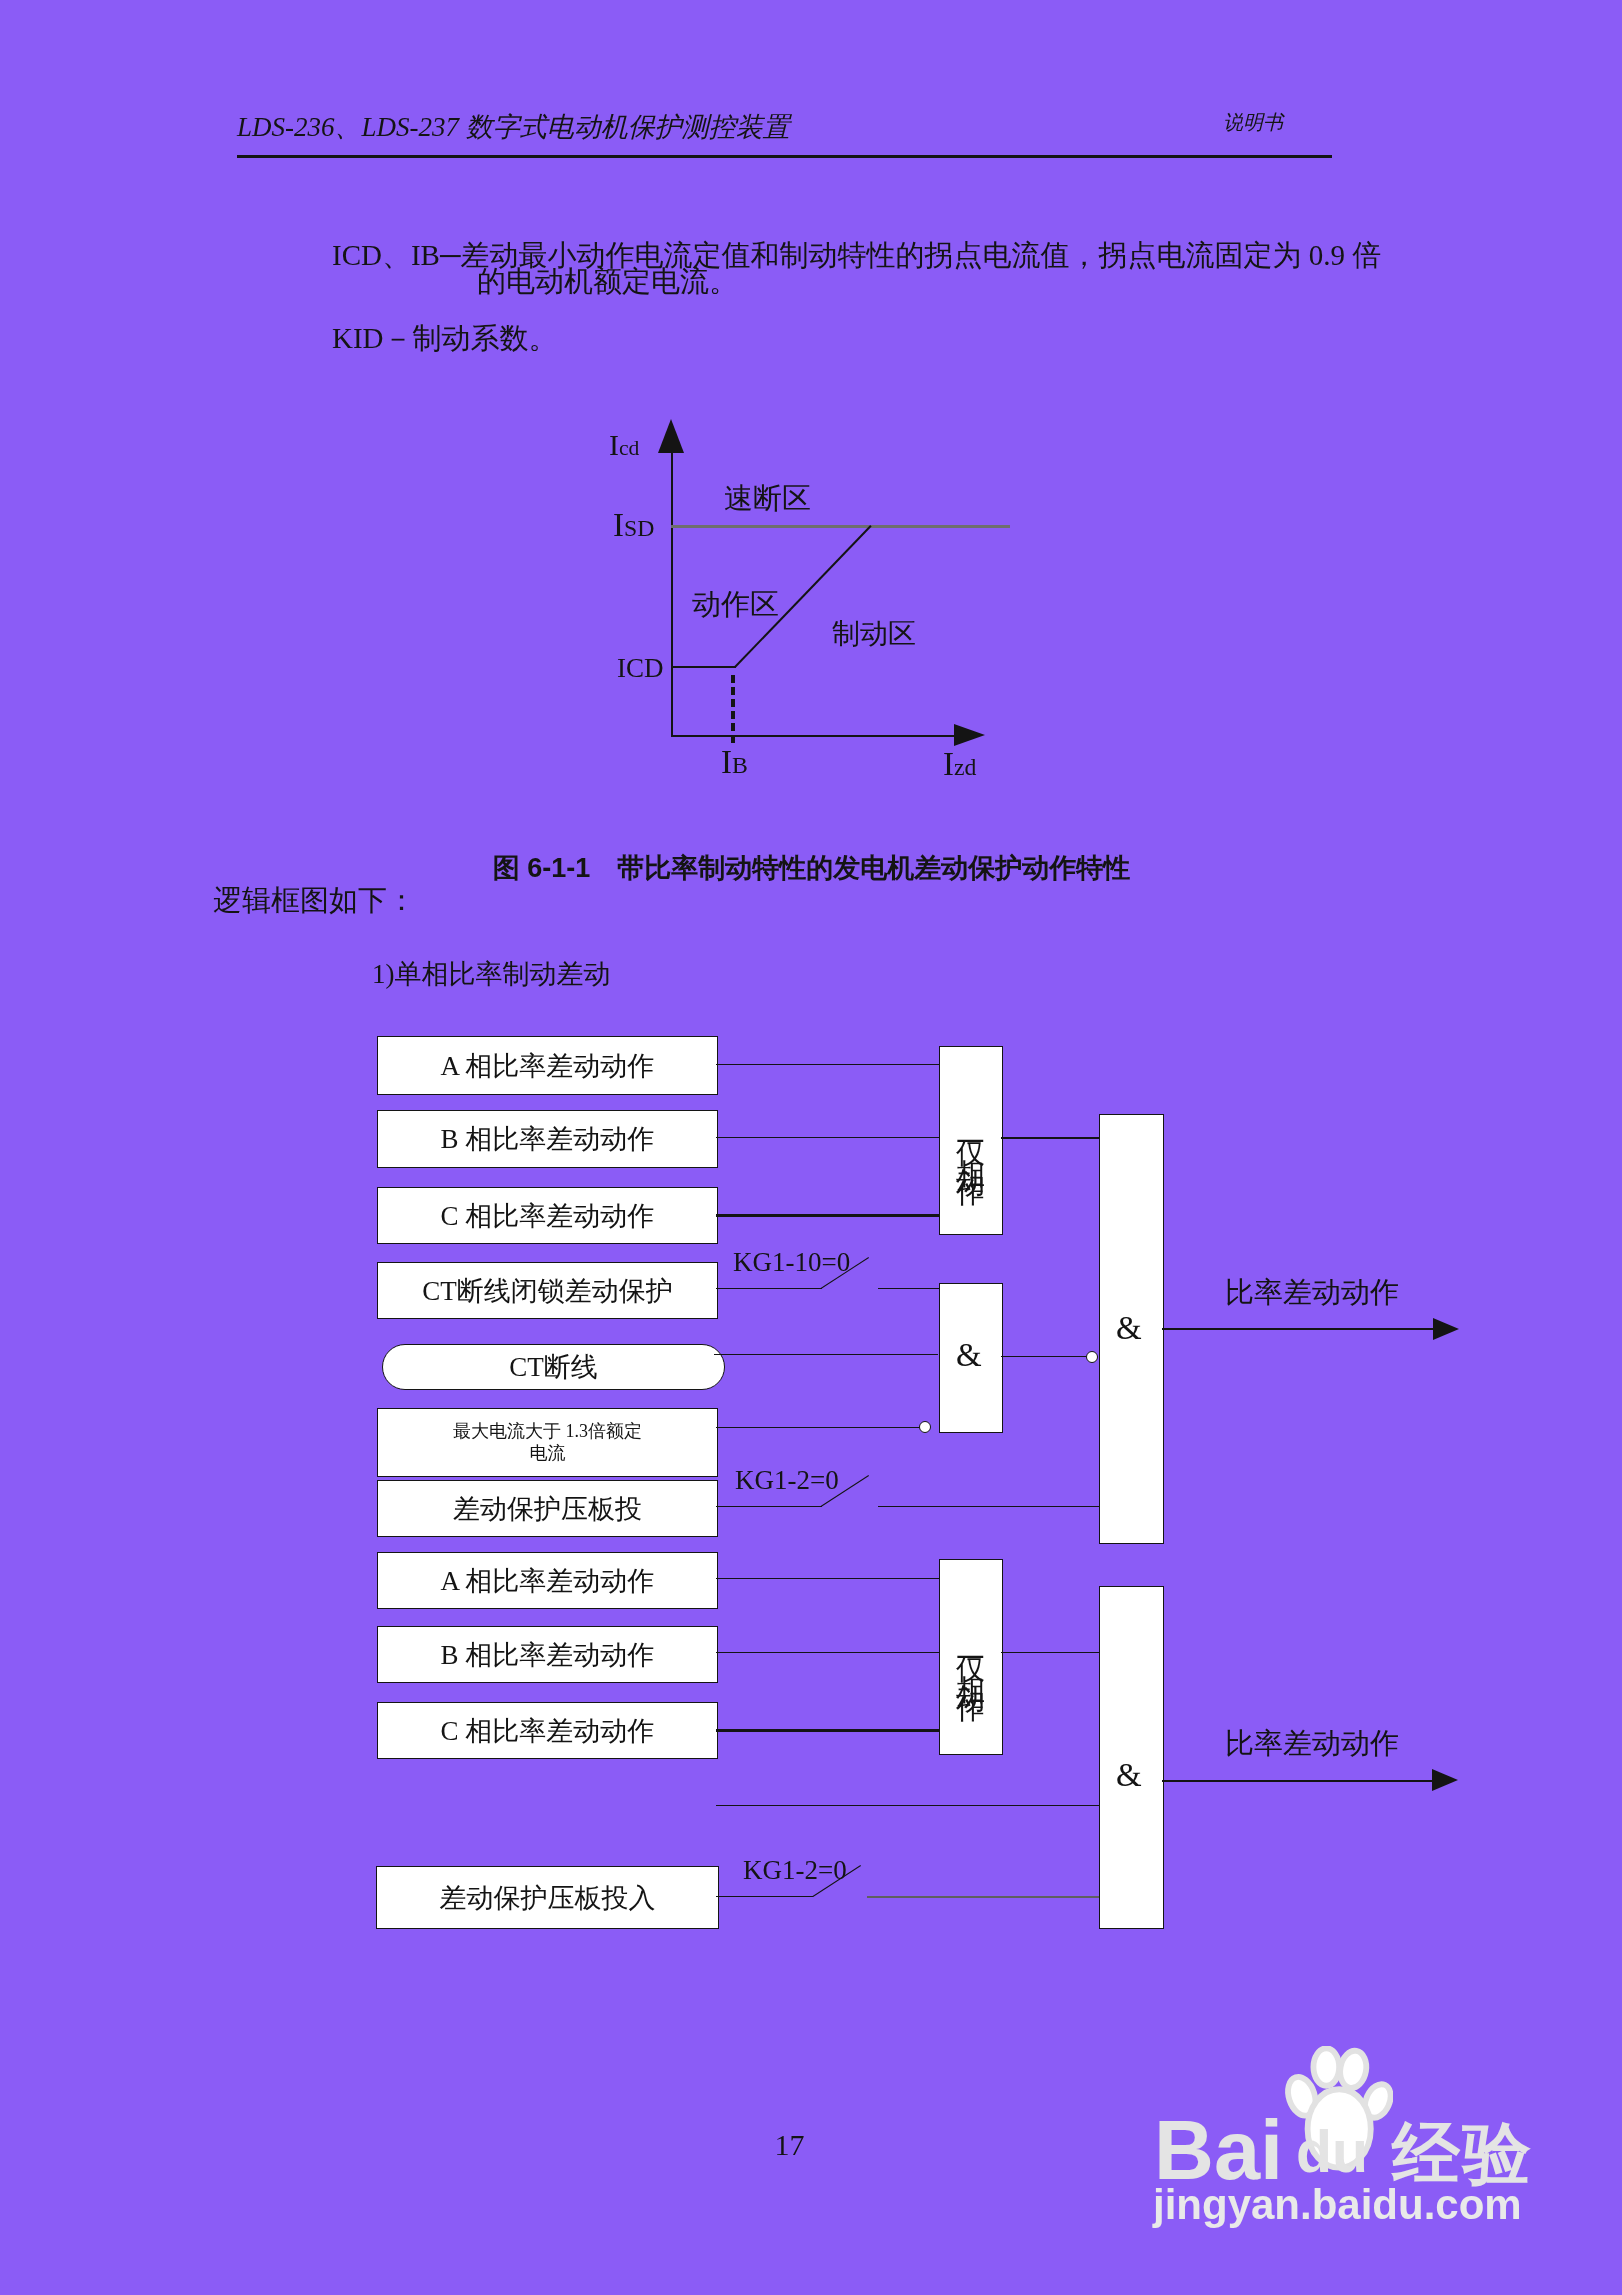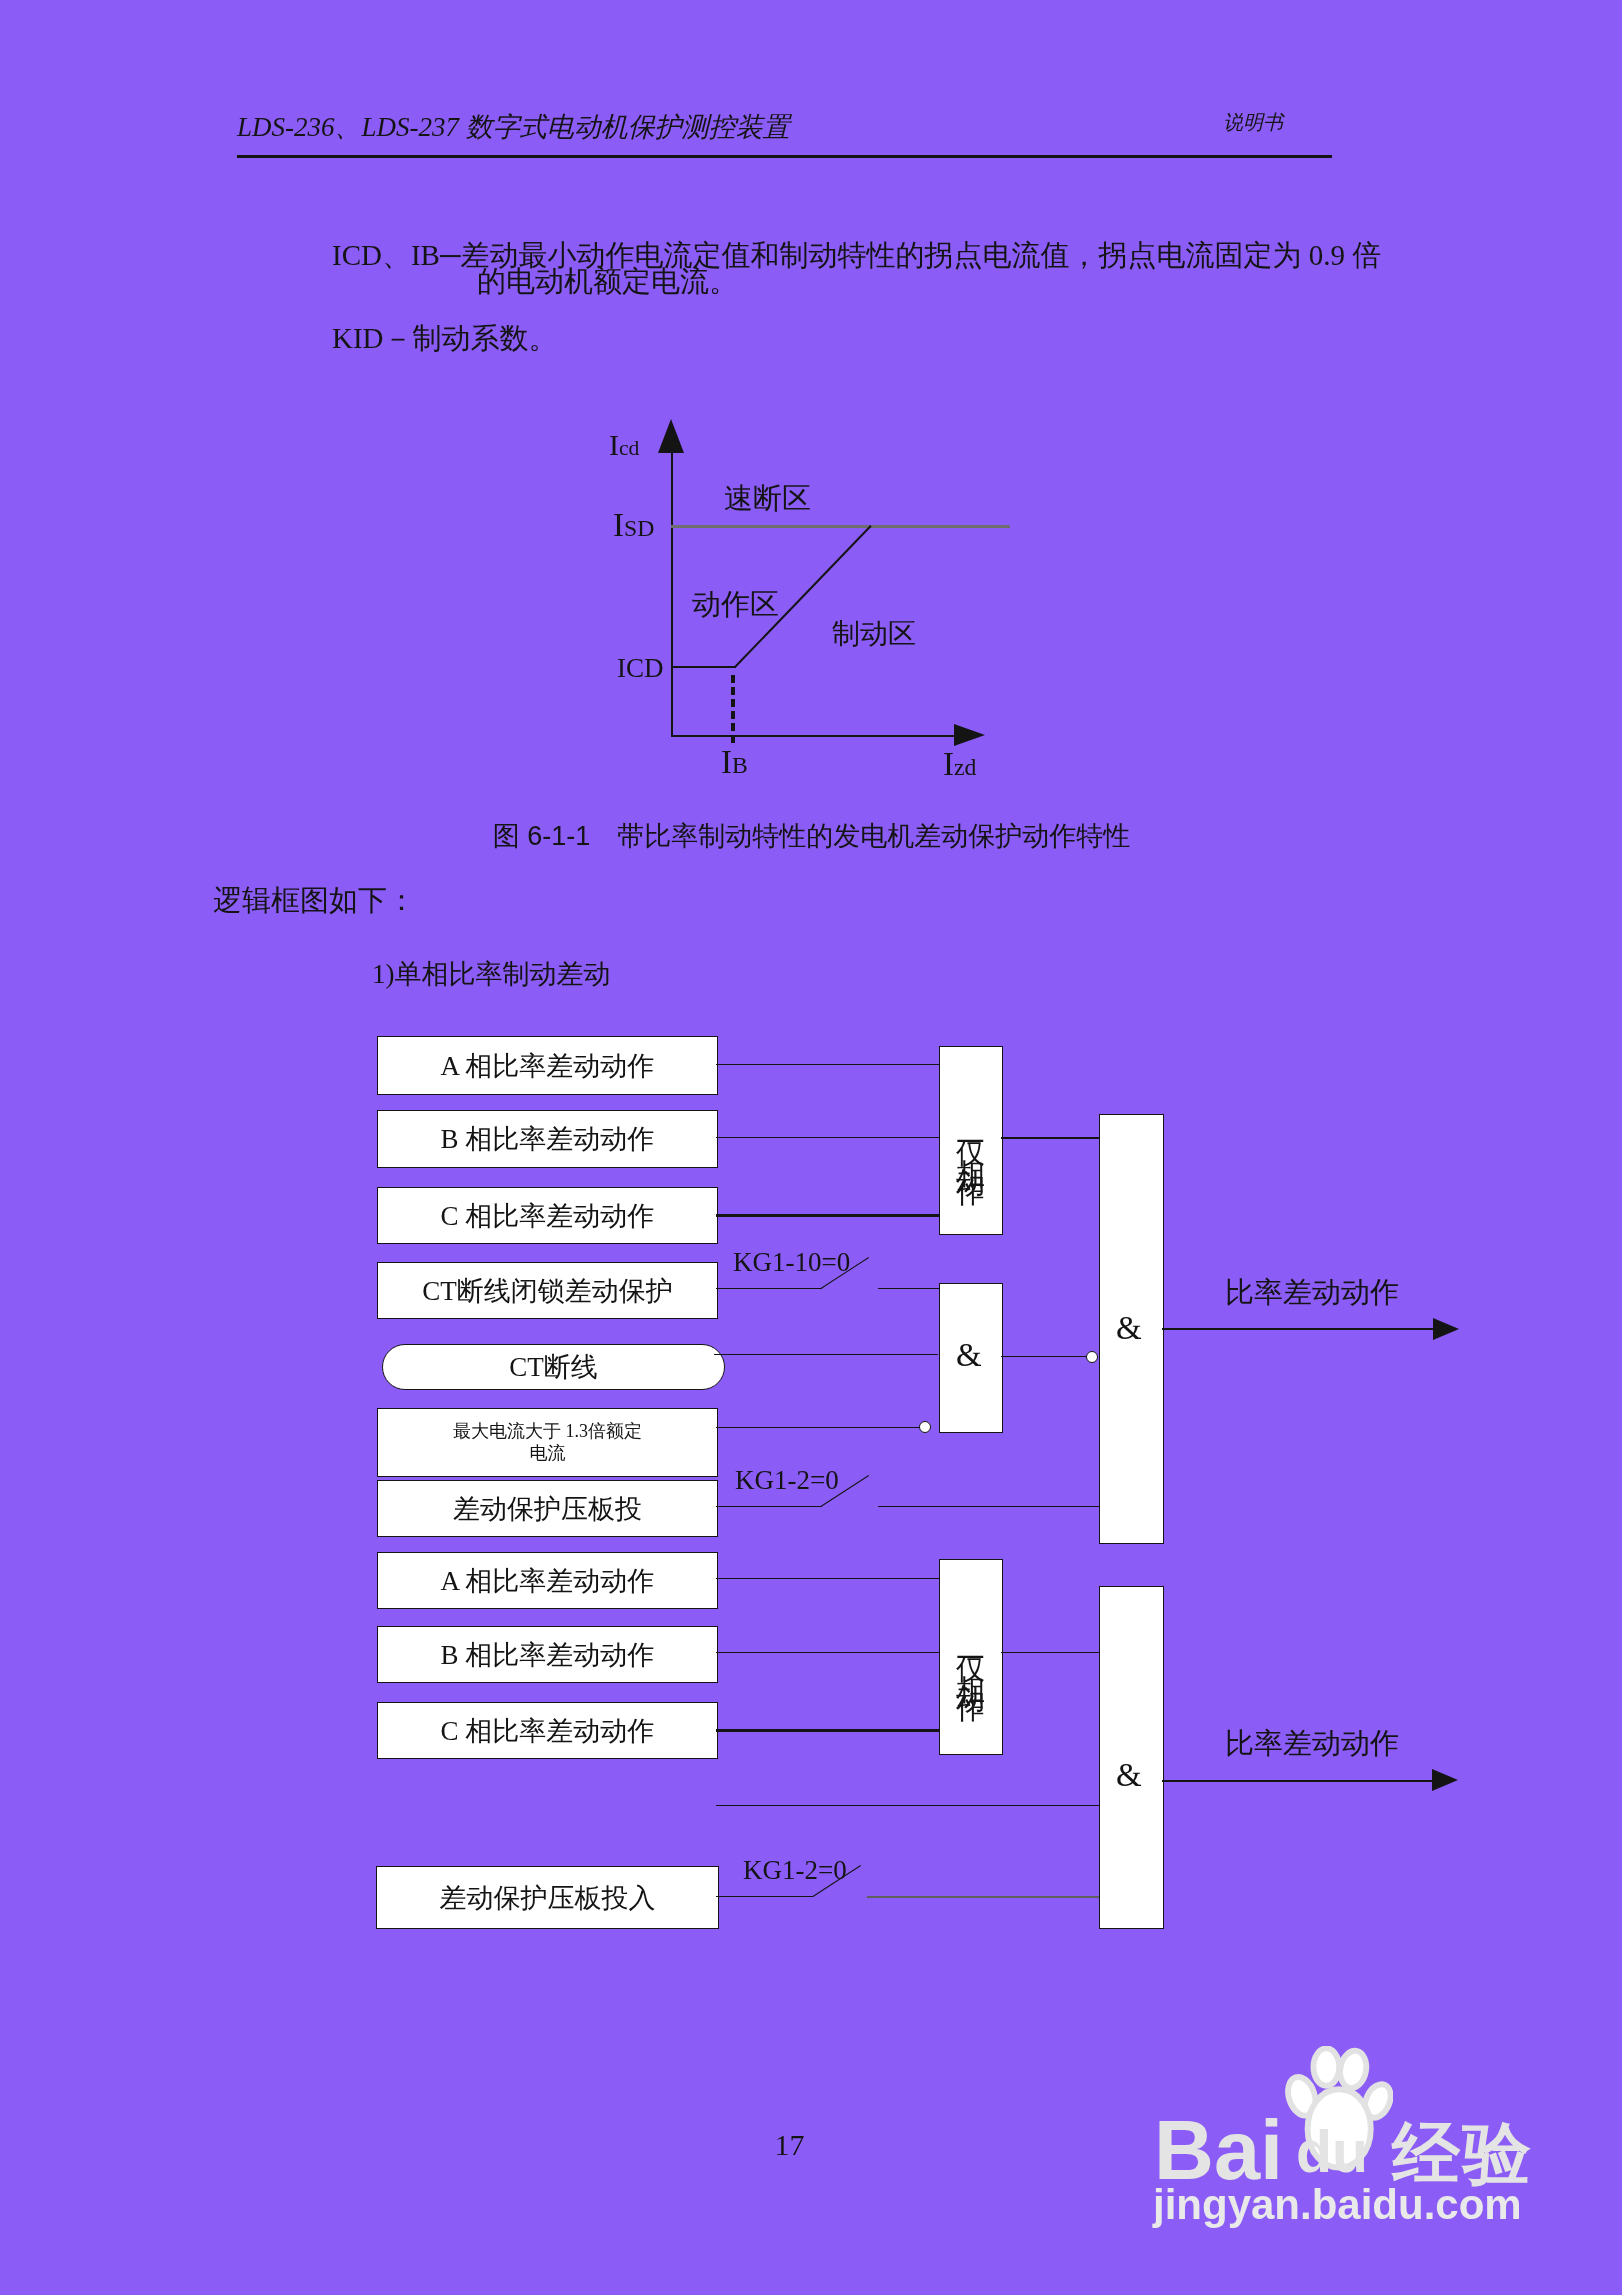--- a/index.html
+++ b/index.html
@@ -1,21 +1,21 @@
 <!DOCTYPE html>
 <html style="font-size:11px"><head>
 <meta charset="utf-8">
 <style>
   html,body{margin:0;padding:0;background:#9a9a9a;}
   #page{position:relative;width:1623px;height:2295px;background:#8b5cf6;overflow:hidden;
         font-family:"Liberation Serif","DejaVu Serif",serif;color:#141414;}
   .t{position:absolute;white-space:nowrap;color:#141414;}
   .it{font-style:italic;}
   .sans{font-family:"Liberation Sans","DejaVu Sans",sans-serif;}
-  .b{font-weight:normal;}
+  .b{font-weight:bold;margin-top:32px;}
   .hl{position:absolute;background:#141414;height:1.4px;}
   .vl{position:absolute;background:#141414;width:1.4px;}
   .box{position:absolute;border:1.4px solid #141414;background:#fff;display:flex;
        align-items:center;justify-content:center;text-align:center;font-size:27px;}
   .stadium{border-radius:23px;}
   .vbox{writing-mode:vertical-rl;text-orientation:upright;letter-spacing:9.5px;font-size:29px;}
   .blade{position:absolute;width:57px;height:1.4px;background:#141414;
          transform-origin:0 50%;transform:rotate(-33deg);}
   .circ{position:absolute;width:10.2px;height:10.2px;border:1.4px solid #141414;border-radius:50%;background:#fff;}
   .arrR{position:absolute;width:0;height:0;border-top:11.6px solid transparent;

